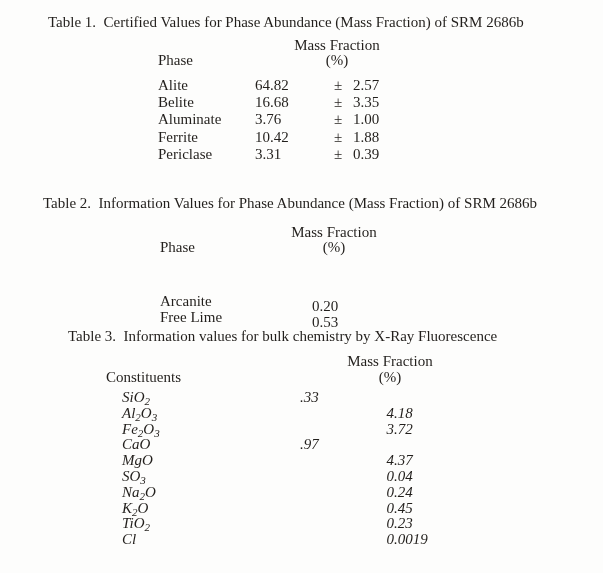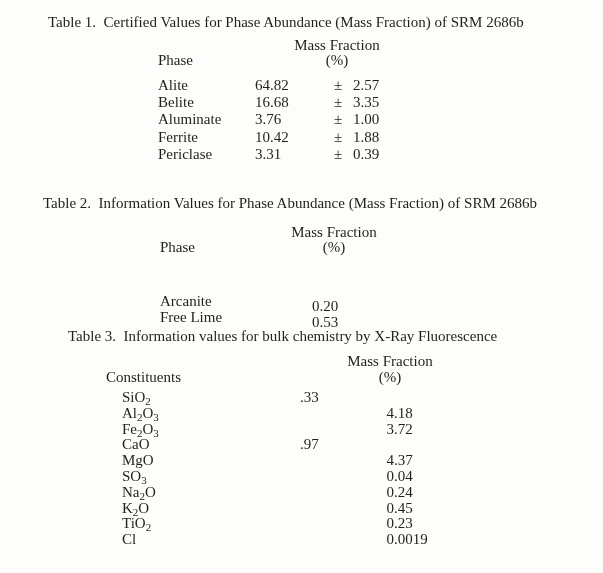--- a/index.html
+++ b/index.html
@@ -39,21 +39,21 @@
   .t2-values { left: 250px; width: 150px; top: 260px; text-align: center; margin-top: 39px; }
   .s2 .row   { height: 15.5px; line-height: 15.5px; }
 
   
   .t3-title  { left: 68px;  top: 328px; }
   .t3-mf     { left: 315px; width: 150px; top: 353px; }
   .t3-pct    { left: 315px; width: 150px; top: 369px; }
   .t3-cons   { left: 106px; top: 369px; text-align: center; }
   .t3-labels { left: 122px; top: 390px; }
   .t3-values { left: 300px; top: 390px; }
-  .s3 .row   { height: 15.8px; line-height: 15.8px; }
+  .s3 .row   { height: 15.8px; line-height: 15.8px; font-style: italic; }
 
   .vrow { display: flex; }
   .vint { display: inline-block; width: 94px; text-align: right; }
   .vfrac { display: inline-block; text-align: right; }
 
   .sub {
     font-size: 11px;
     line-height: 1;
     vertical-align: -3px;
   }

